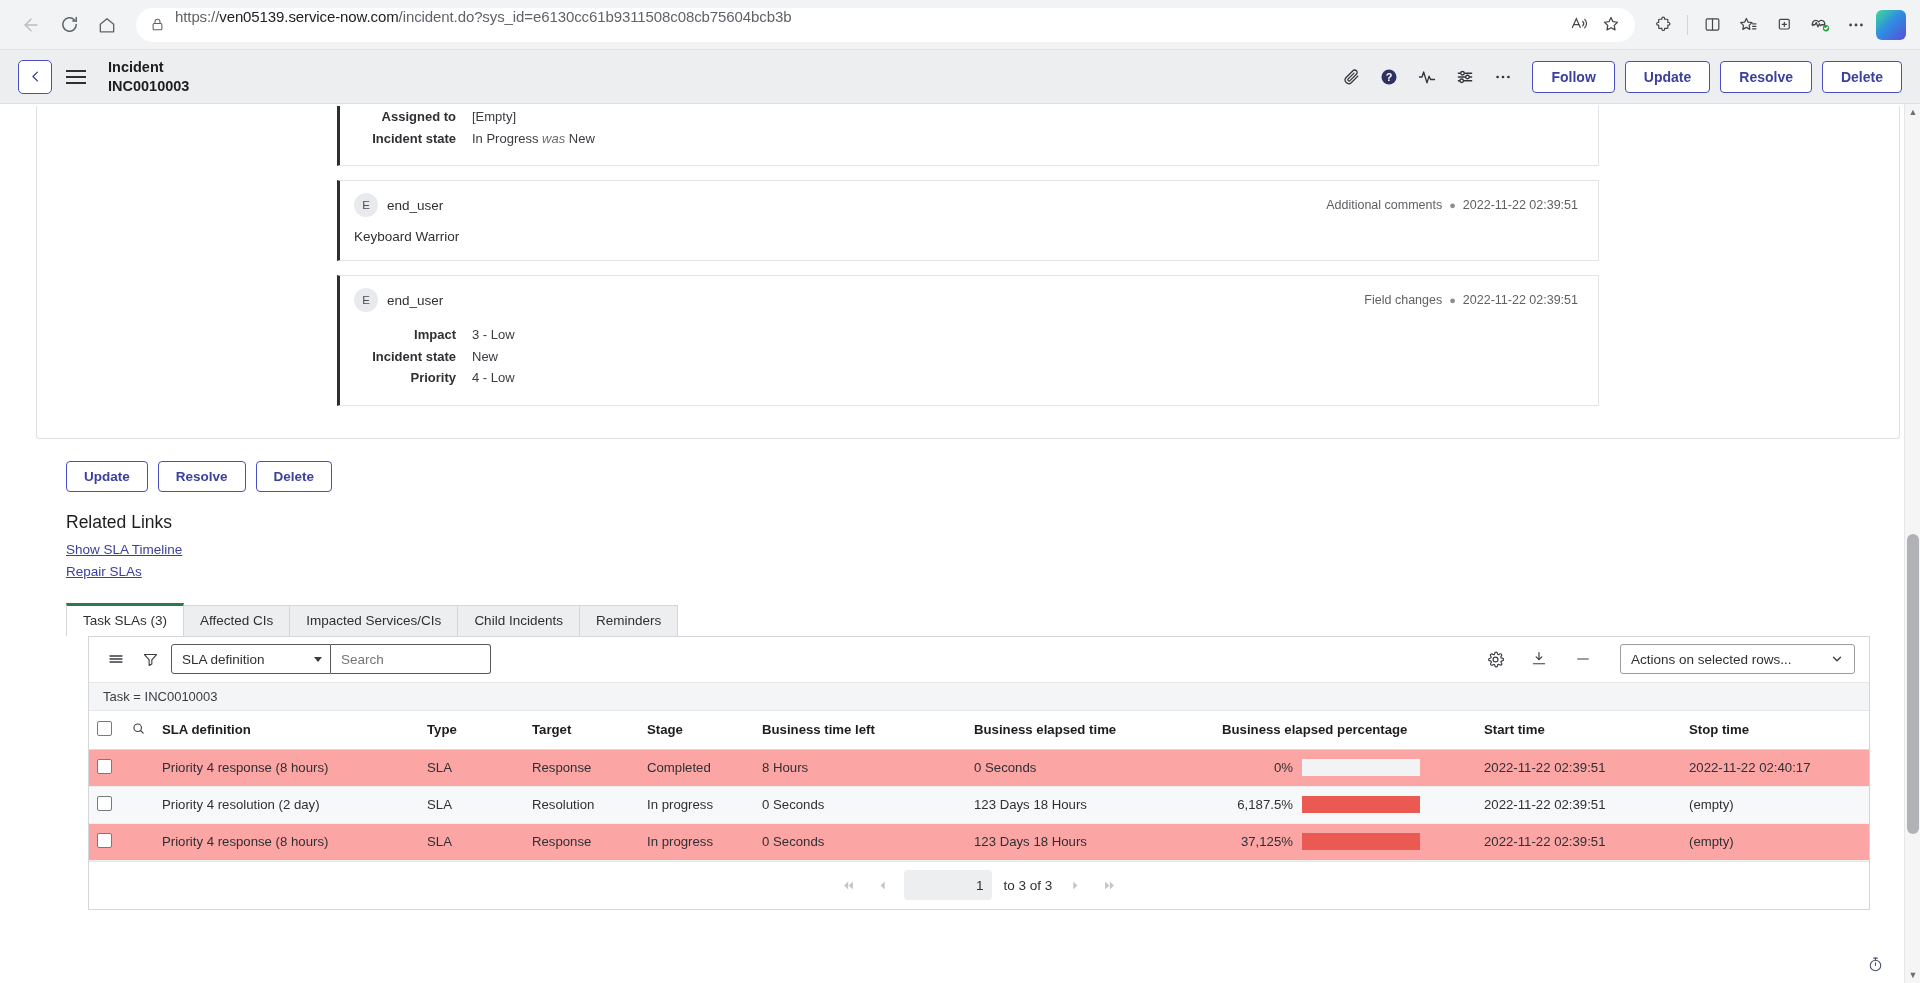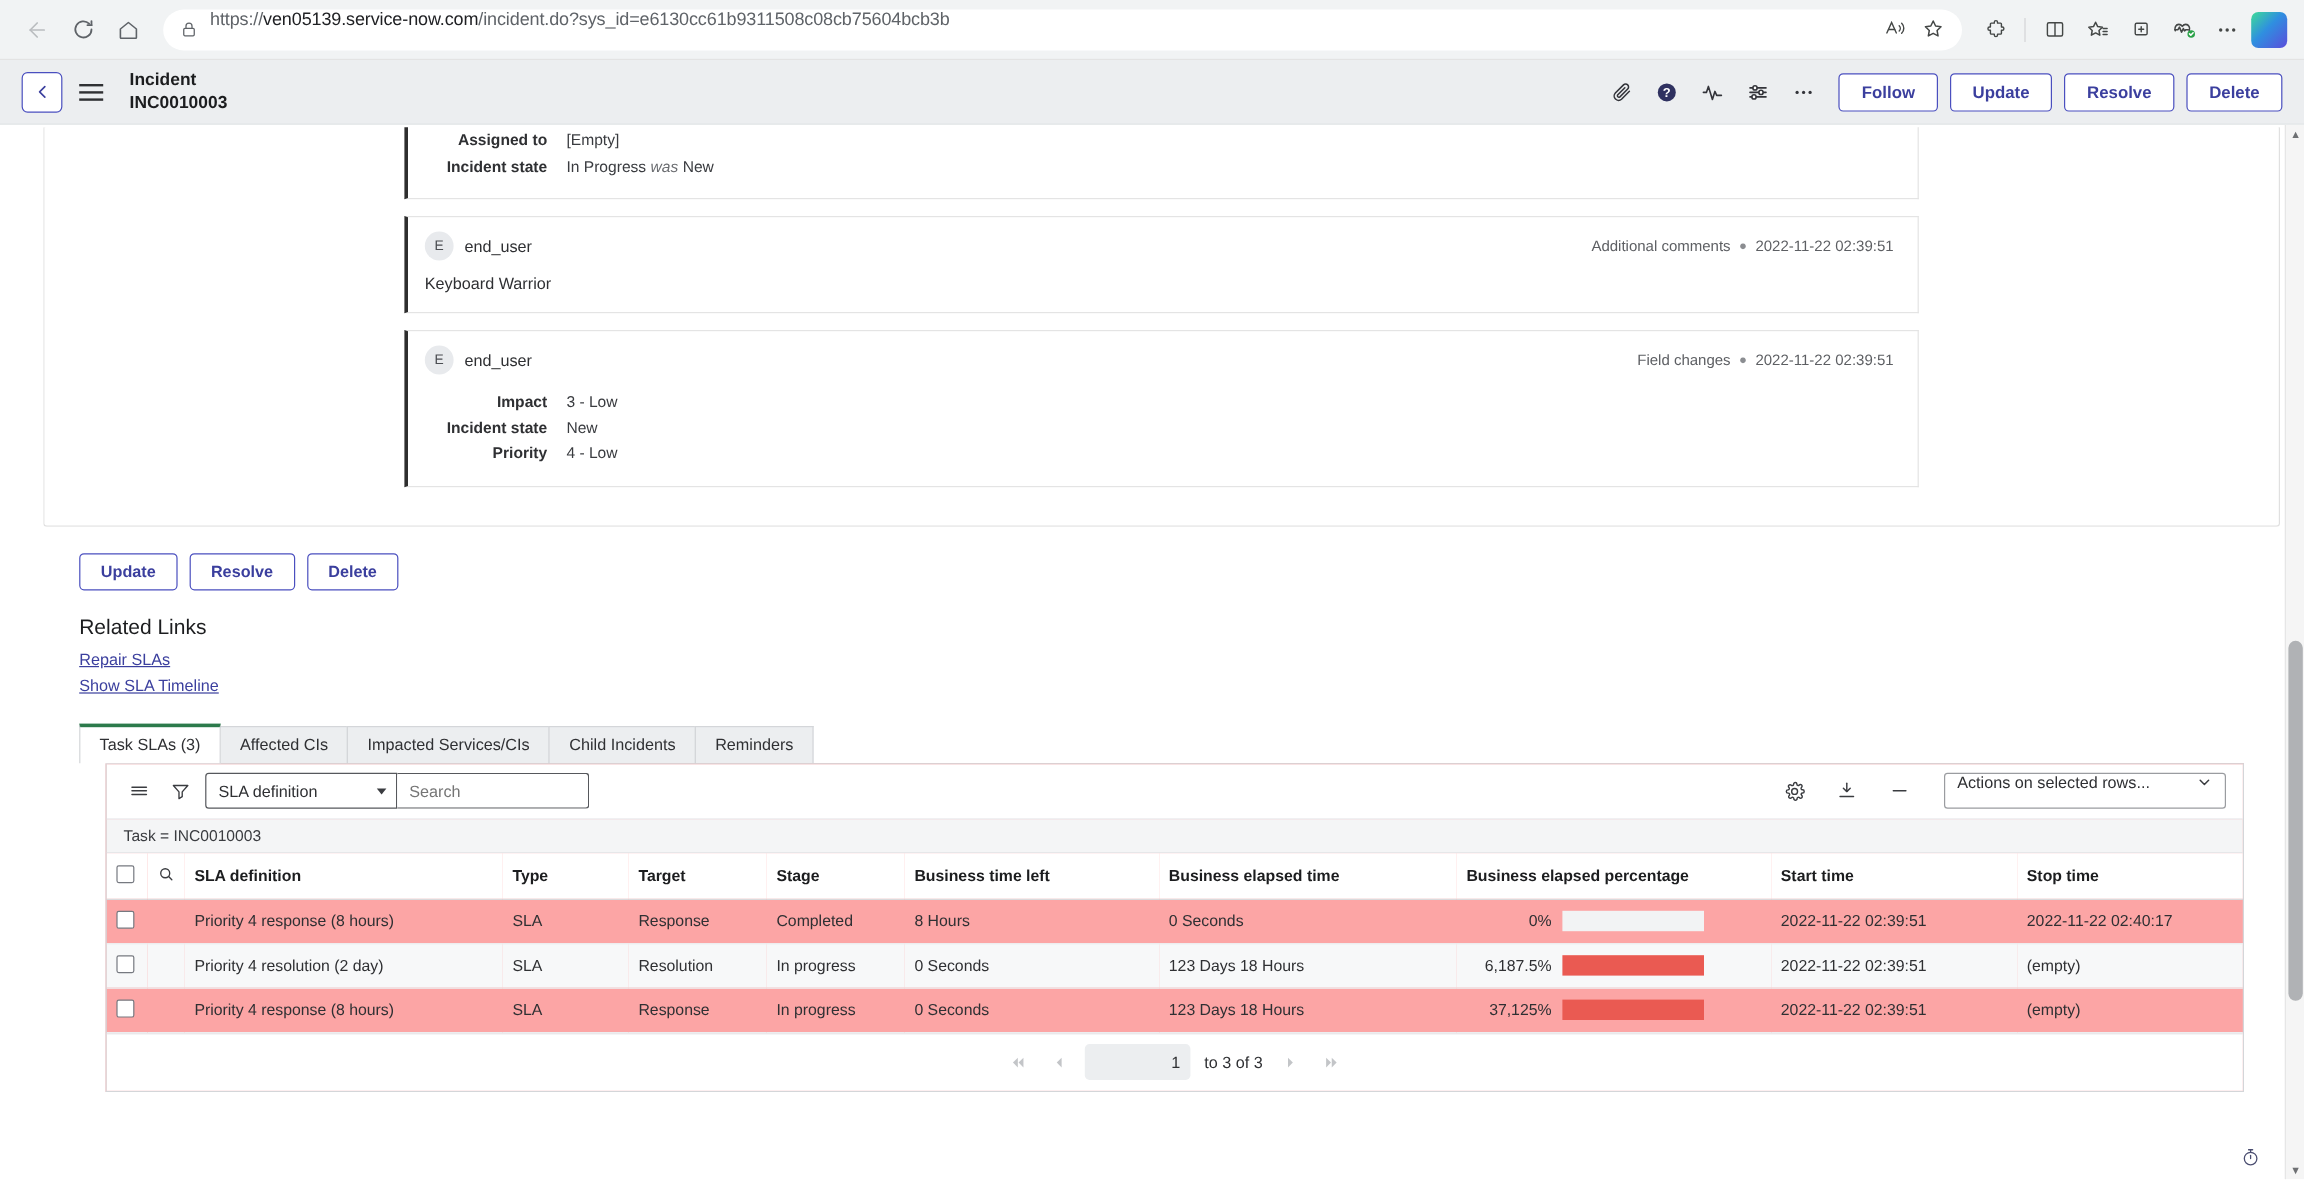--- a/index.html
+++ b/index.html
@@ -245,21 +245,21 @@
     outline: none;
     font-family: "Liberation Sans", sans-serif;
   }
   .lt-spacer { flex: 1; }
   .lt-right { display: flex; align-items: center; gap: 18px; }
   .lt-actions {
     height: 30px; width: 235px;
     border: 1px solid #9a9ca0; border-radius: 3px;
     background: #fff; font-size: 13.5px; color: #2f3033;
     padding: 0 10px;
-    display: flex; align-items: flex-start;
+    display: flex; align-items: center;
     margin-left: 6px;
   }
   .lt-actions .lbl { flex: 1; }
   .chev-dn { color: #3a3c40; display: flex; align-items: center; }
 
   .list-breadcrumb {
     height: 28px;
     background: #f4f5f6;
     border-bottom: 1px solid #e6e7e9;
     display: flex; align-items: center;
@@ -565,22 +565,22 @@
     </div>
 
     <div class="action-row">
       <button class="act-btn">Update</button>
       <button class="act-btn">Resolve</button>
       <button class="act-btn">Delete</button>
     </div>
 
     <div class="related-links">
       <div class="rl-title">Related Links</div>
+      <a class="rl-link" href="#">Show SLA Timeline</a>
       <a class="rl-link" href="#">Repair SLAs</a>
-      <a class="rl-link" href="#">Show SLA Timeline</a>
     </div>
 
     <div class="tabs-wrap">
       <div class="tab active">Task SLAs (3)</div>
       <div class="tab">Affected CIs</div>
       <div class="tab">Impacted Services/CIs</div>
       <div class="tab">Child Incidents</div>
       <div class="tab">Reminders</div>
     </div>
 

